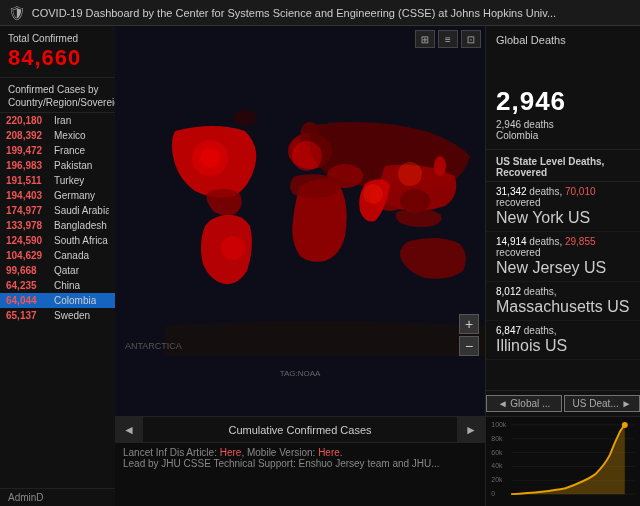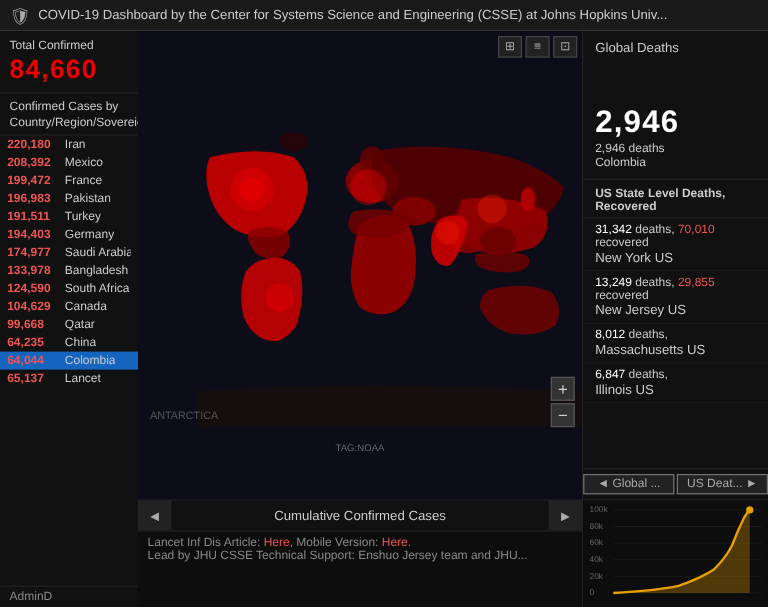--- a/index.html
+++ b/index.html
@@ -264,21 +264,21 @@
       border-bottom: 1px solid #1a1a1a;
     }
     .state-deaths {
       color: #ccc;
       font-size: 10px;
     }
     .state-deaths .deaths-num { color: #fff; }
     .state-deaths .recovered { color: #e55; }
     .state-name {
       color: #ccc;
-      font-size: 11px;
+      font-size: 16px;
       margin-top: 1px;
     }
 
     #panel-nav-bar {
       height: 26px;
       background: #111;
       display: flex;
       align-items: center;
       border-top: 1px solid #222;
       gap: 2px;
@@ -393,21 +393,21 @@
         <div class="country-item">
       <span class="country-count">64,235</span>
       <span class="country-name">China</span>
     </div>
         <div class="country-item selected">
       <span class="country-count">64,044</span>
       <span class="country-name">Colombia</span>
     </div>
         <div class="country-item">
       <span class="country-count">65,137</span>
-      <span class="country-name">Lancet</span>
+      <span class="country-name">Sweden</span>
     </div>
       </div>
     <div id="admin-item">AdminD</div>
   </div>
 
   <div id="center-area">
     <div id="map-container">
       
       <svg id="map-svg" viewBox="0 0 370 270" xmlns="http://www.w3.org/2000/svg">
 
@@ -510,21 +510,21 @@
     <div id="us-state-list">
 
     <div class="state-item">
       <div class="state-deaths">
         <span class="deaths-num">31,342</span> deaths, <span class="recovered">70,010</span> recovered
       </div>
       <div class="state-name">New York US</div>
     </div>
         <div class="state-item">
       <div class="state-deaths">
-        <span class="deaths-num">13,249</span> deaths, <span class="recovered">29,855</span> recovered
+        <span class="deaths-num">14,914</span> deaths, <span class="recovered">29,855</span> recovered
       </div>
       <div class="state-name">New Jersey US</div>
     </div>
         <div class="state-item">
       <div class="state-deaths">
         <span class="deaths-num">8,012</span> deaths, 
       </div>
       <div class="state-name">Massachusetts US</div>
     </div>
         <div class="state-item">

